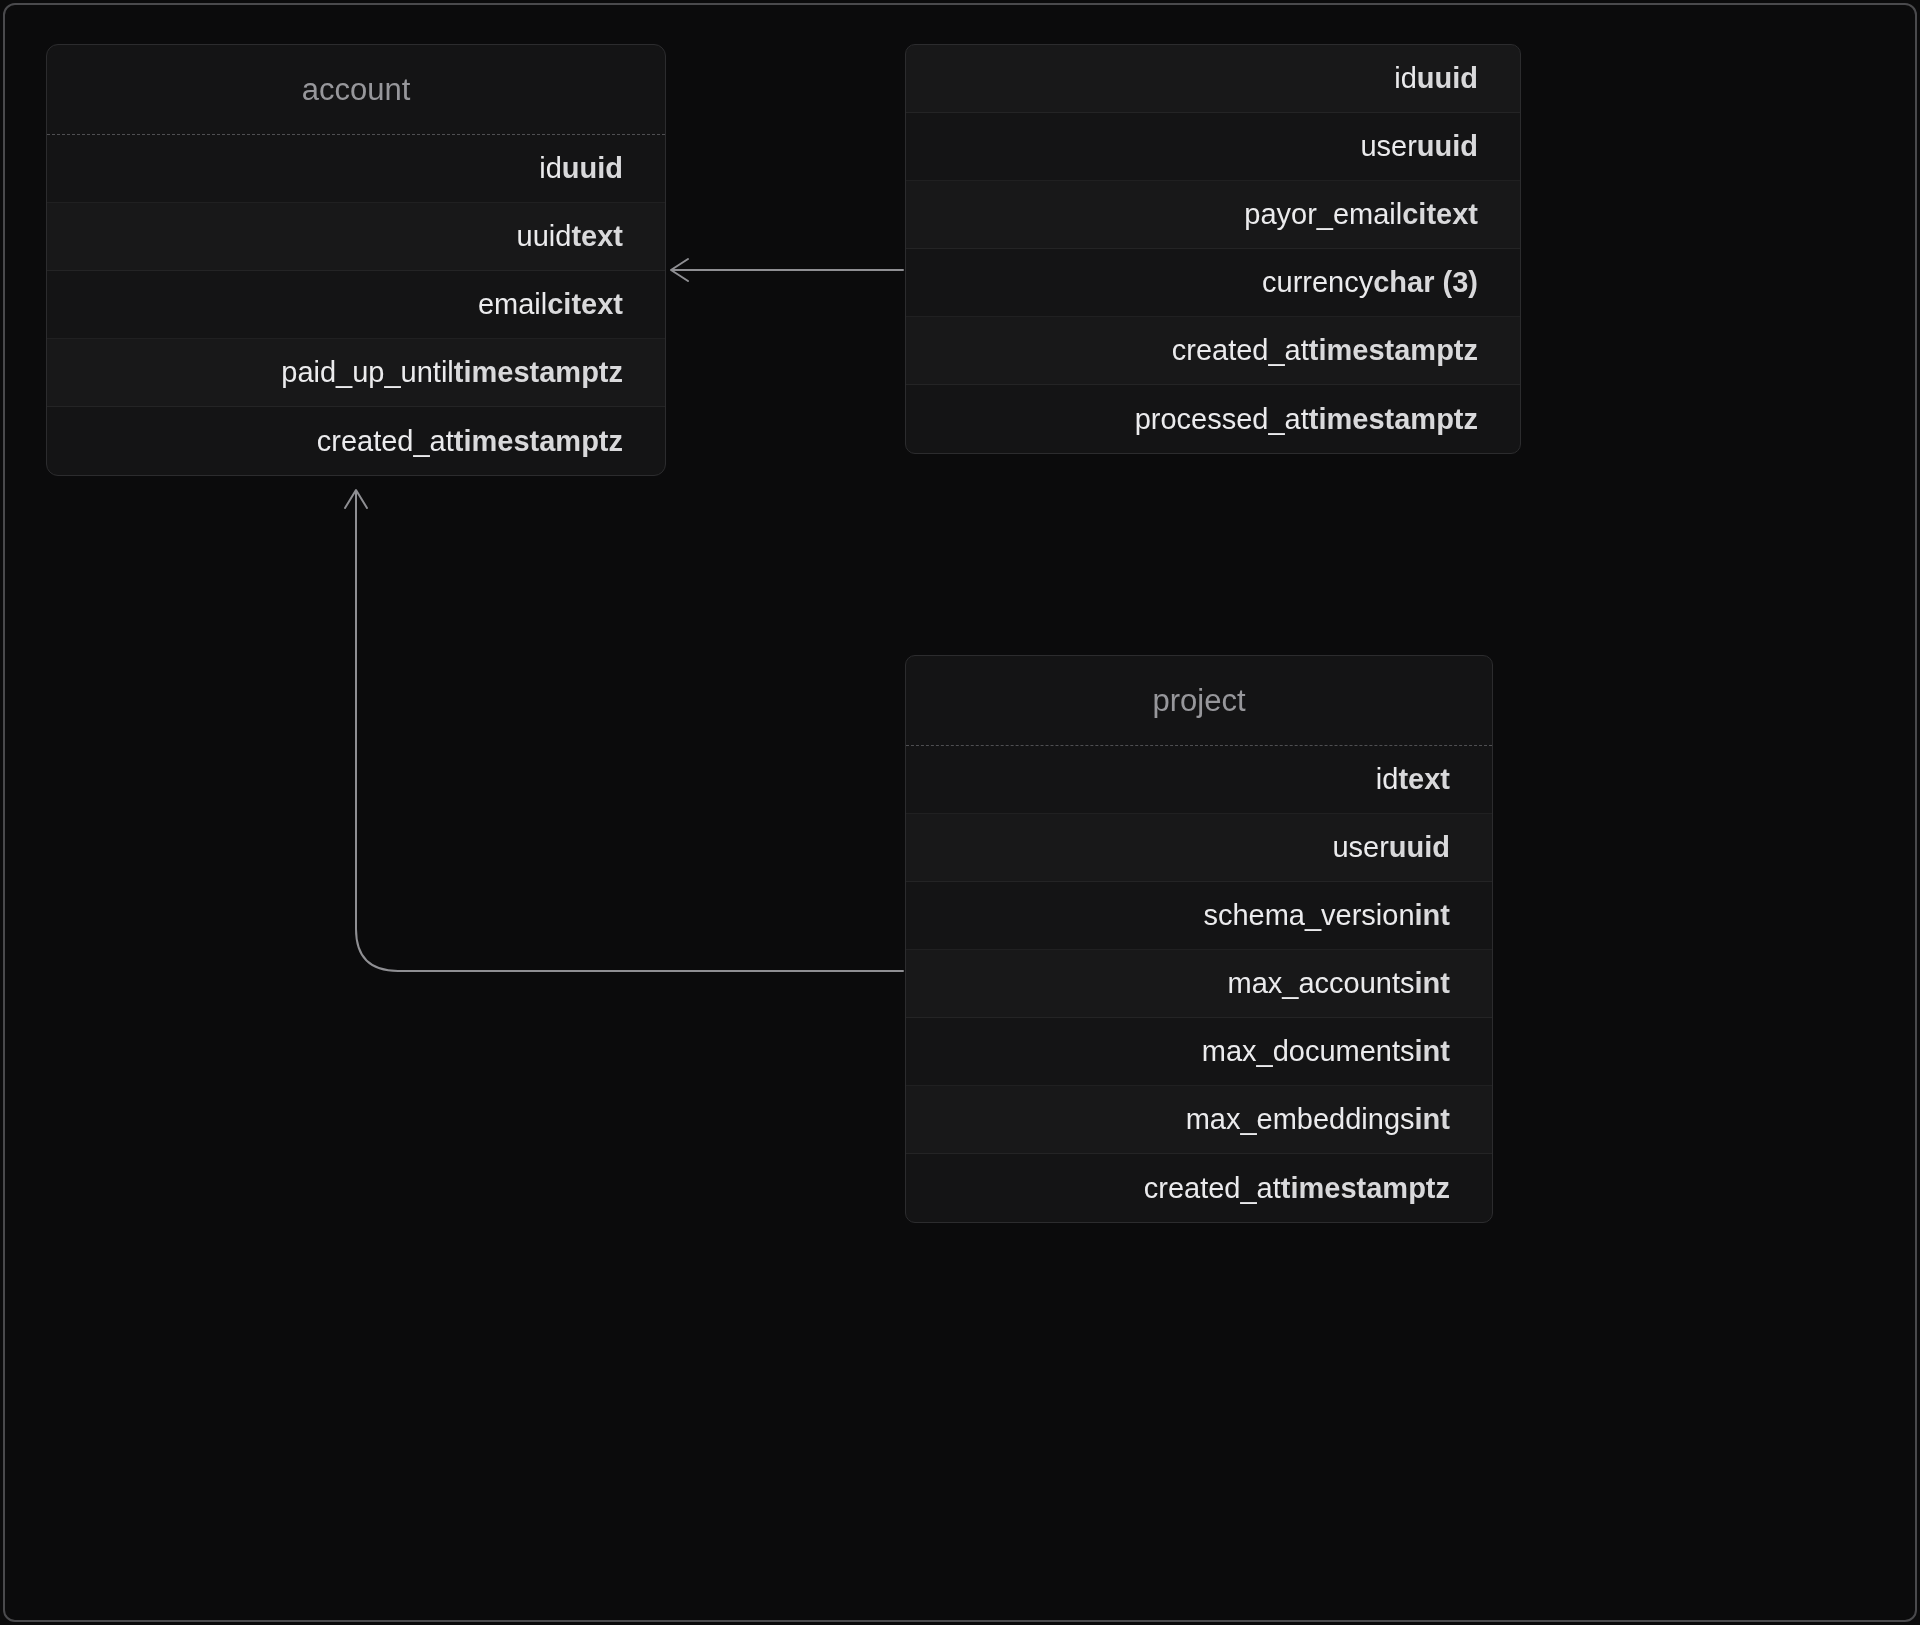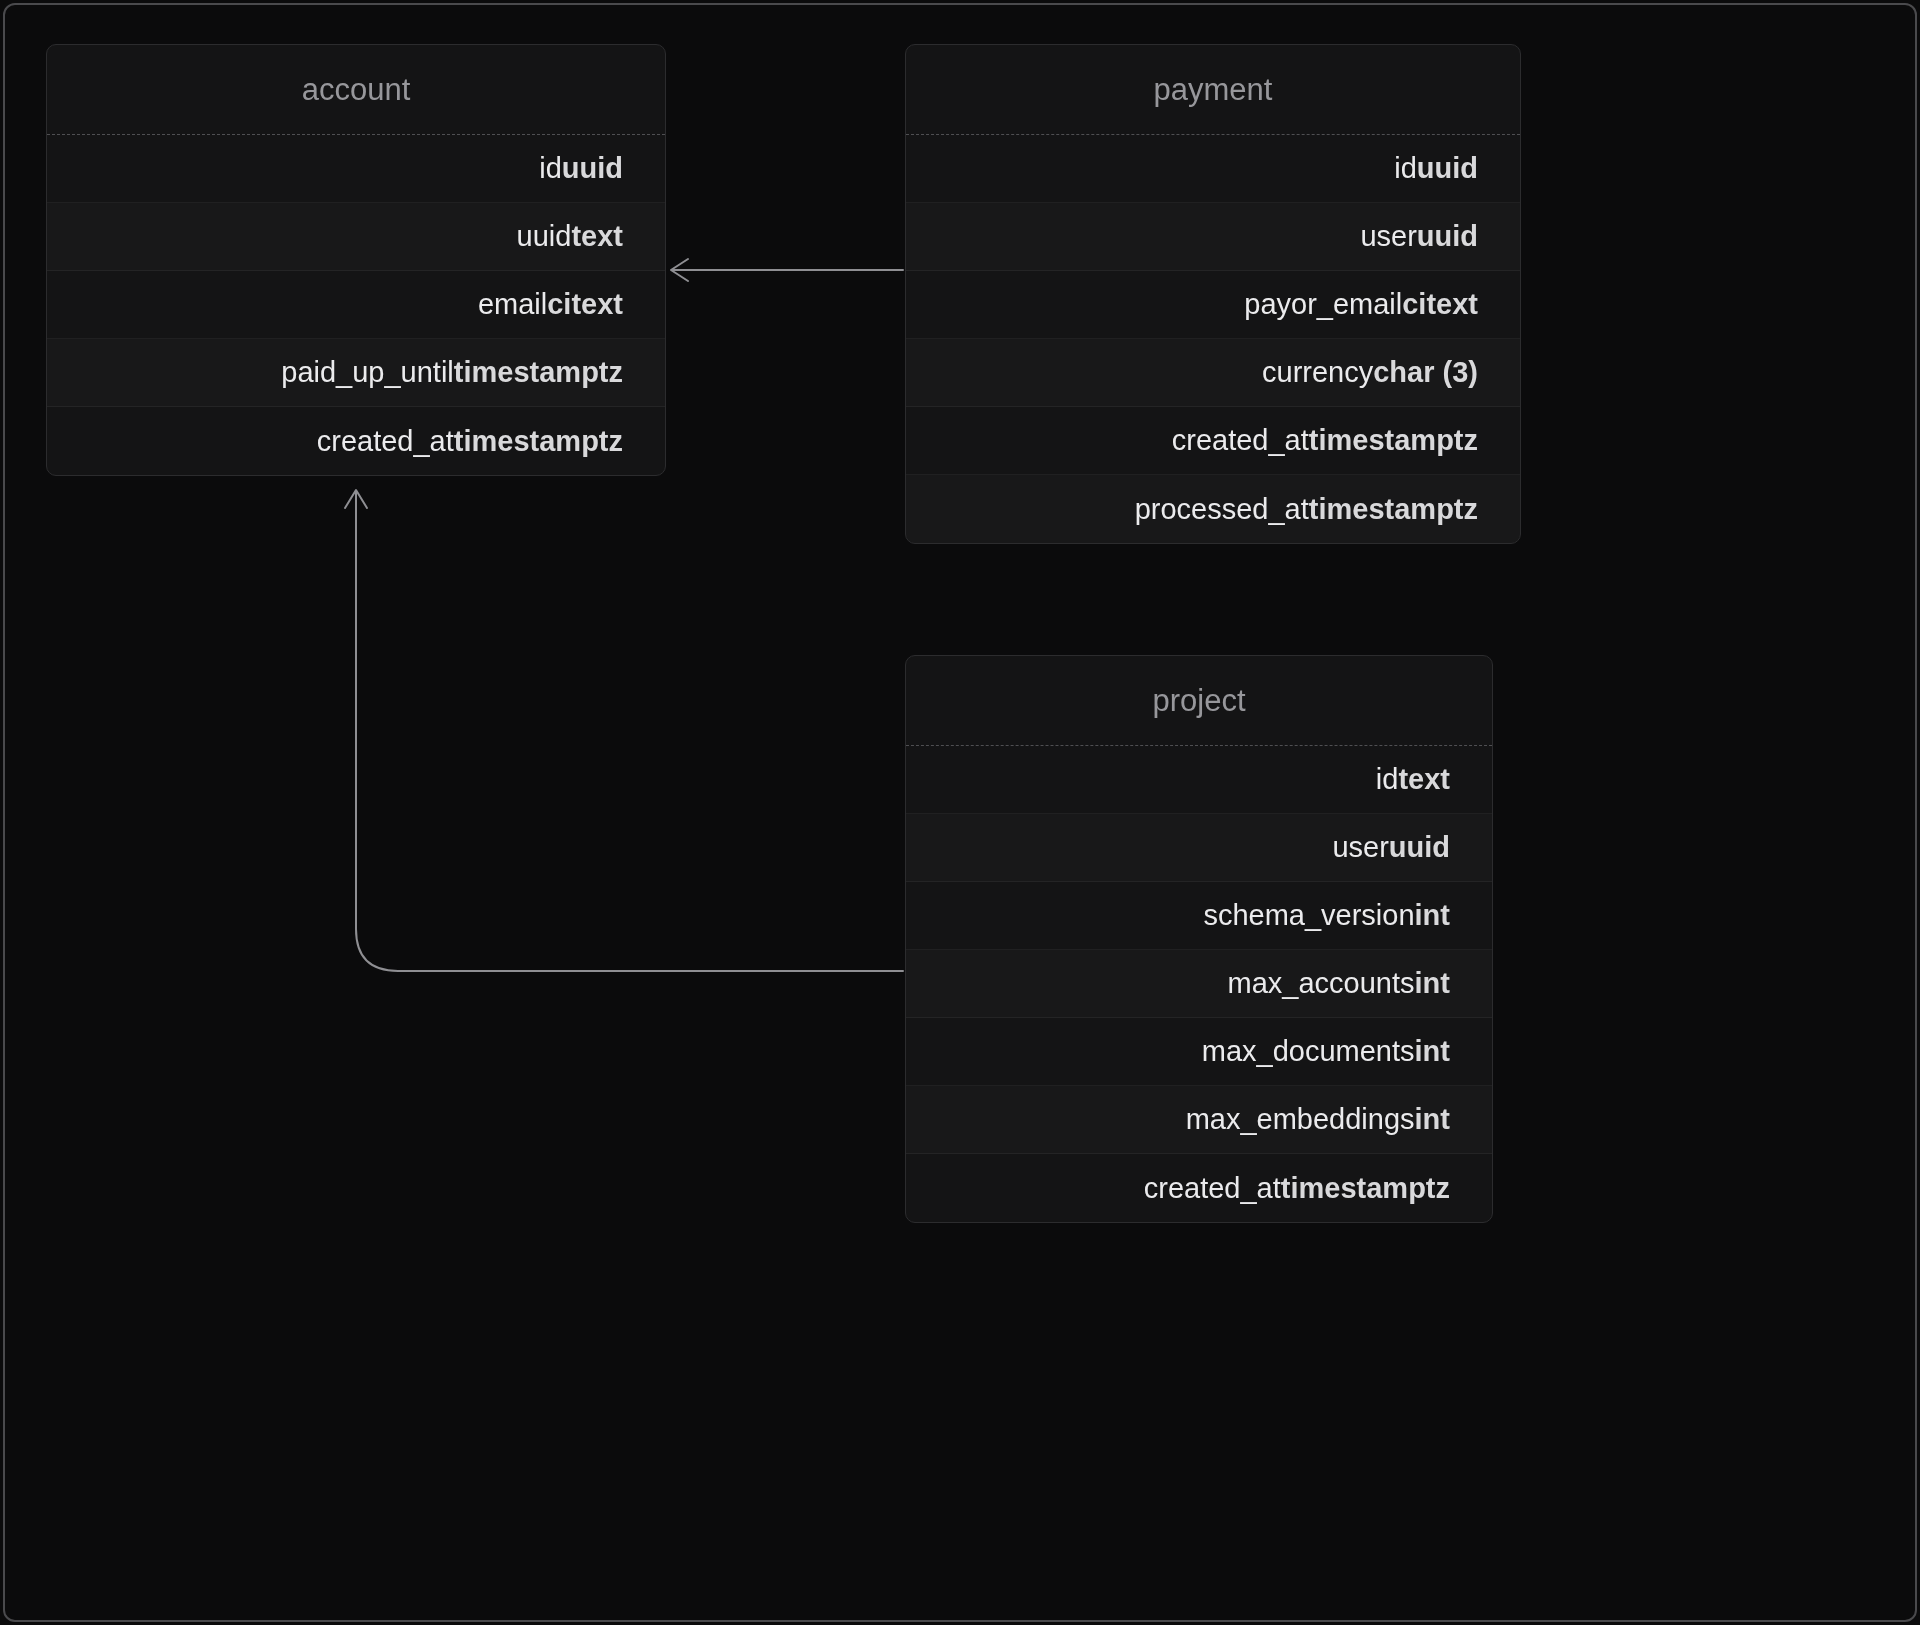--- a/index.html
+++ b/index.html
@@ -42,21 +42,21 @@
     justify-content: flex-end;
     padding: 0 42px;
     border-bottom: 1px solid rgba(255,255,255,0.055);
     font-size: 29px;
   }
   .row:last-child { border-bottom: none; }
   .row:nth-child(odd) { background: rgba(255,255,255,0.02); }
   .fname { color: var(--field, #ebebed); }
   .ftype { color: var(--type, #d9d9db); font-weight: bold; }
 
-  #table-account { left: 46px;  top: 44px;  width: 620px; }
+  #table-account { left: 46px;  top: 44px;  width: 620px; border-radius: 12px; }
   #table-payment { left: 905px; top: 44px;  width: 616px; }
   #table-project { left: 905px; top: 655px; width: 588px; }
 
   svg.relations {
     position: absolute;
     left: 0; top: 0;
     pointer-events: none;
   }
 </style>
 </head>
@@ -91,21 +91,20 @@
     <span class="fname">paid_up_until</span>
     <span class="ftype">timestamptz</span>
   </div>
   <div class="row">
     <span class="fname">created_at</span>
     <span class="ftype">timestamptz</span>
   </div>
 </div>
 
 <div class="table" id="table-payment">
-  <div class="thead">payment</div>
   <div class="row">
     <span class="fname">id</span>
     <span class="ftype">uuid</span>
   </div>
   <div class="row">
     <span class="fname">user</span>
     <span class="ftype">uuid</span>
   </div>
   <div class="row">
     <span class="fname">payor_email</span>

